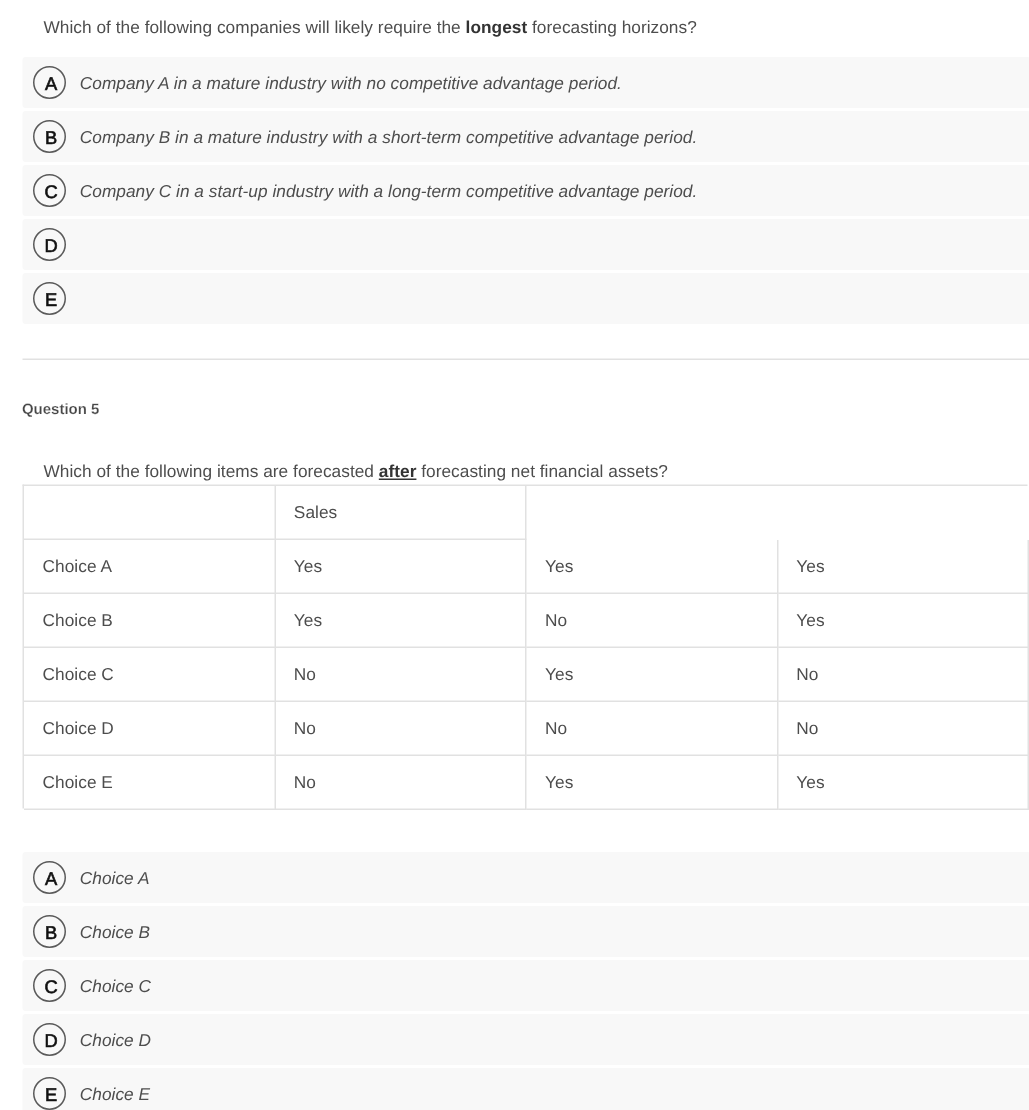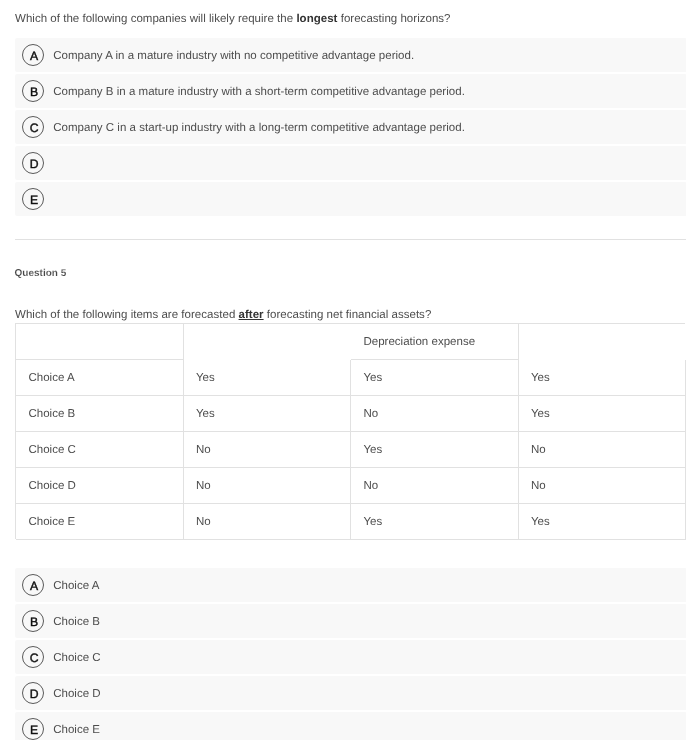--- a/index.html
+++ b/index.html
@@ -1,27 +1,27 @@
 <!DOCTYPE html>
 <html><head>
 <meta charset="utf-8">
 <title>Quiz</title>
 <style>
 html,body{margin:0;padding:0;background:#ffffff;}
 body{font-family:"Liberation Sans",sans-serif;color:#4d4d4d;width:686px;height:740px;overflow:hidden;-webkit-font-smoothing:antialiased;text-rendering:geometricPrecision;}
 .page{position:relative;width:686px;height:740px;background:#fff;}
 
-.qtext{position:absolute;left:15px;white-space:nowrap;font-size:11.5px;line-height:14px;color:#4d4d4d;letter-spacing:0.025px;}
+.qtext{position:absolute;left:29px;white-space:nowrap;font-size:11.5px;line-height:14px;color:#4d4d4d;letter-spacing:0.025px;}
 .qtext .em{font-weight:bold;color:#333333;}
 .qtext .emu{font-weight:bold;color:#333333;text-decoration:underline;}
 
 .optrow{position:absolute;left:14.5px;width:672px;height:33.5px;background:#f8f8f8;border-radius:2px;}
 .badge{position:absolute;left:7.8px;top:6px;width:22px;height:22px;border:1.4px solid #5a5a5a;border-radius:50%;box-sizing:border-box;}
 .badge .bl{position:absolute;left:0.8px;top:1px;width:100%;height:20px;line-height:20px;text-align:center;font-size:12.2px;color:#111111;letter-spacing:0;-webkit-text-stroke:0.42px #111111;}
-.optlabel{position:absolute;left:38.7px;top:2px;height:33px;line-height:33px;font-size:11.5px;color:#4d4d4d;white-space:nowrap;letter-spacing:0.025px;}
+.optlabel{position:absolute;left:38.7px;top:2px;height:33px;line-height:33px;font-size:11.5px;color:#4d4d4d;white-space:nowrap;letter-spacing:0.025px;font-style:italic;}
 
 .sep{position:absolute;left:15px;top:239px;width:671px;height:1px;background:#e1e1e1;}
 .qhead{position:absolute;left:14.6px;top:267.5px;font-size:10px;font-weight:bold;color:#474747;letter-spacing:0;white-space:nowrap;-webkit-text-stroke:0.14px #ffffff;}
 
 .tbl{position:absolute;left:15px;top:323px;width:670px;height:216px;box-sizing:border-box;border-top:1px solid #e1e1e1;border-left:1px solid #e1e1e1;}
 .cell{position:absolute;box-sizing:border-box;border-right:1px solid #e1e1e1;border-bottom:1px solid #e1e1e1;height:36px;width:167.5px;}
 .cell .ct{position:absolute;left:12.4px;top:1px;height:35px;line-height:35px;font-size:11.5px;color:#4d4d4d;white-space:nowrap;letter-spacing:0.025px;}
 </style>
 </head>
 <body>
@@ -62,22 +62,22 @@
   <div class="sep"></div>
 
   <div class="qhead">Question 5</div>
 
   <div class="qtext" style="top:308px"><span>Which of the following items are forecasted </span><span class="emu">after</span><span> forecasting net financial assets?</span></div>
 
   <div class="tbl">
     <div class="cell" style="left:0;top:0">
         <span class="ct"></span>
       </div>
-    <div class="cell" style="left:335px;top:0">
-        <span class="ct">Depreciation expense</span>
+    <div class="cell" style="left:167.5px;top:0">
+        <span class="ct">Sales</span>
       </div>
 
     <div class="cell" style="left:0;top:36px">
         <span class="ct">Choice A</span>
       </div>
     <div class="cell" style="left:167.5px;top:36px">
         <span class="ct">Yes</span>
       </div>
     <div class="cell" style="left:335px;top:36px">
         <span class="ct">Yes</span>

